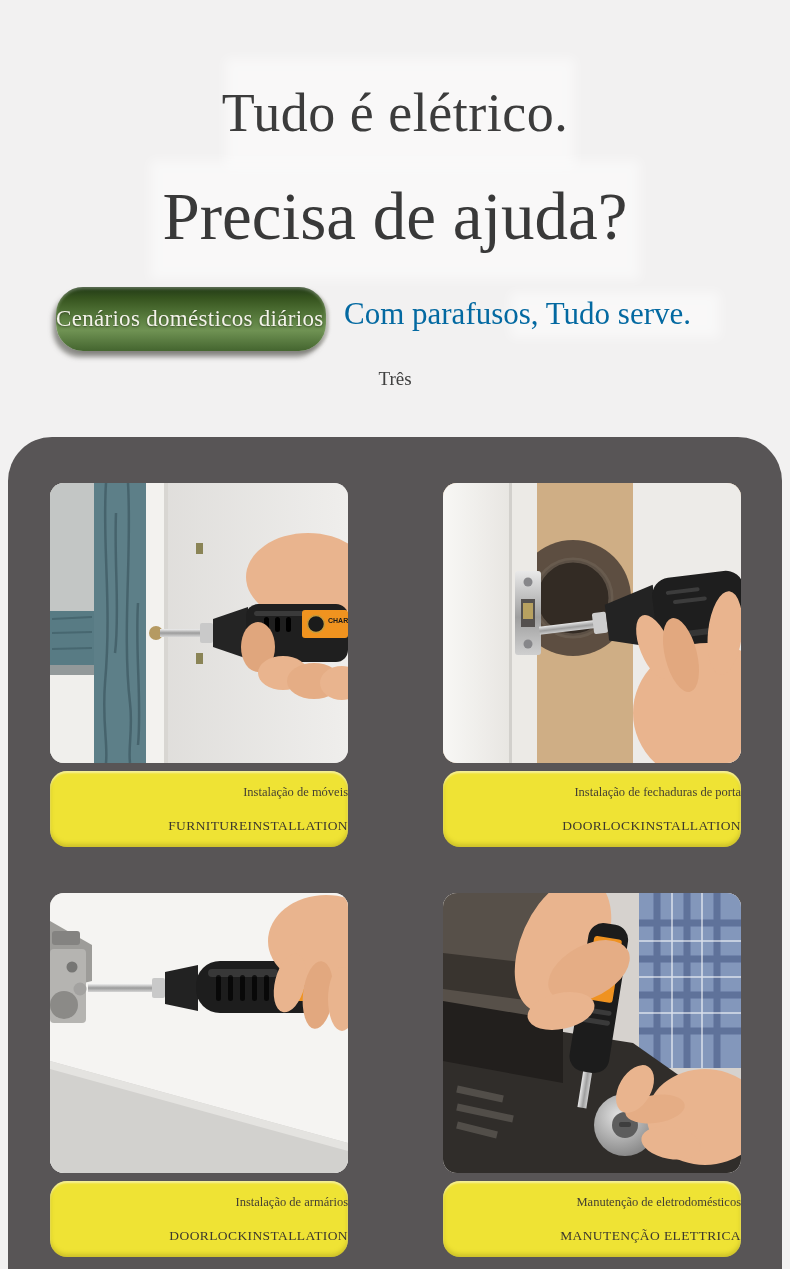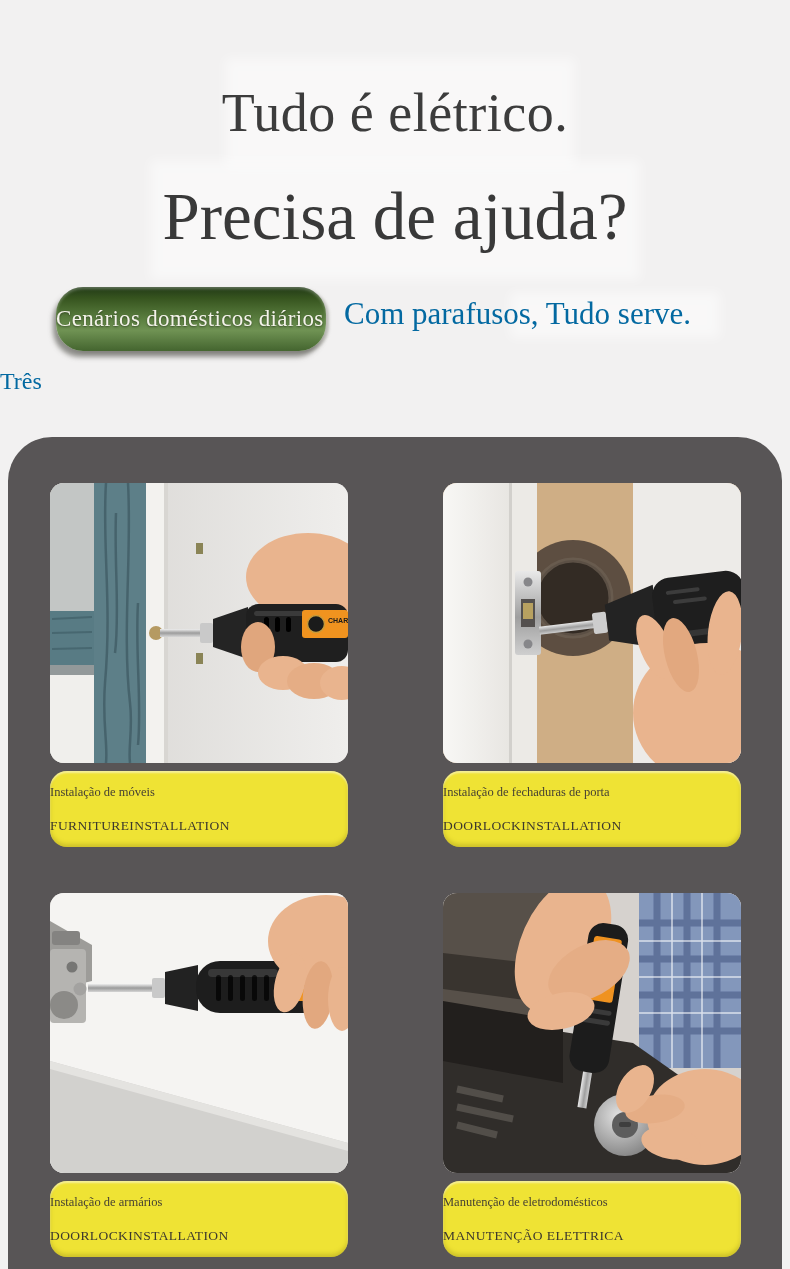--- a/index.html
+++ b/index.html
@@ -42,21 +42,21 @@
   .badge span{
     color:#f4f3ea;font-size:23px;letter-spacing:.3px;
     text-shadow:0 1px 2px rgba(0,0,0,.45);white-space:nowrap;
   }
   .tagline{
     position:absolute;left:344px;top:296px;
     font-size:31px;color:#0369a1;white-space:nowrap;
   }
   .three{
     position:absolute;left:0;top:368px;width:100%;
-    font-size:24px;color:#0369a1;
+    text-align:center;font-size:19px;color:#404040;
   }
   .panel{
     position:absolute;left:8px;top:437px;width:774px;height:832px;
     background:var(--panel-gray,#585556);
     border-radius:44px 44px 0 0;
     padding:46px 41px 0 42px;
   }
   .grid{
     display:grid;
     grid-template-columns:298px 298px;
@@ -65,21 +65,21 @@
   .card{width:298px;}
   .photo{
     width:298px;height:280px;border-radius:14px;overflow:hidden;
     display:block;background:#dcdad7;
   }
   .photo svg{display:block;width:100%;height:100%;}
   .label{
     margin-top:8px;width:298px;height:76px;border-radius:17px;
     background:var(--label-yellow,#efe334);
     box-shadow:inset 0 2px 2px rgba(255,255,255,.5), inset 0 -3px 4px rgba(140,130,20,.35);
-    display:flex;flex-direction:column;align-items:flex-start;justify-content:center;
+    display:flex;flex-direction:column;align-items:flex-end;justify-content:center;
     row-gap:11px;text-align:center;
   }
   .label .pt{font-size:12.5px;color:#443f33;}
   .label .en{font-size:13.5px;color:#3c382d;letter-spacing:.4px;margin-top:7px;}
 </style>
 </head>
 <body>
 
 <div class="ghost g1"></div>
 <div class="ghost g2"></div>

